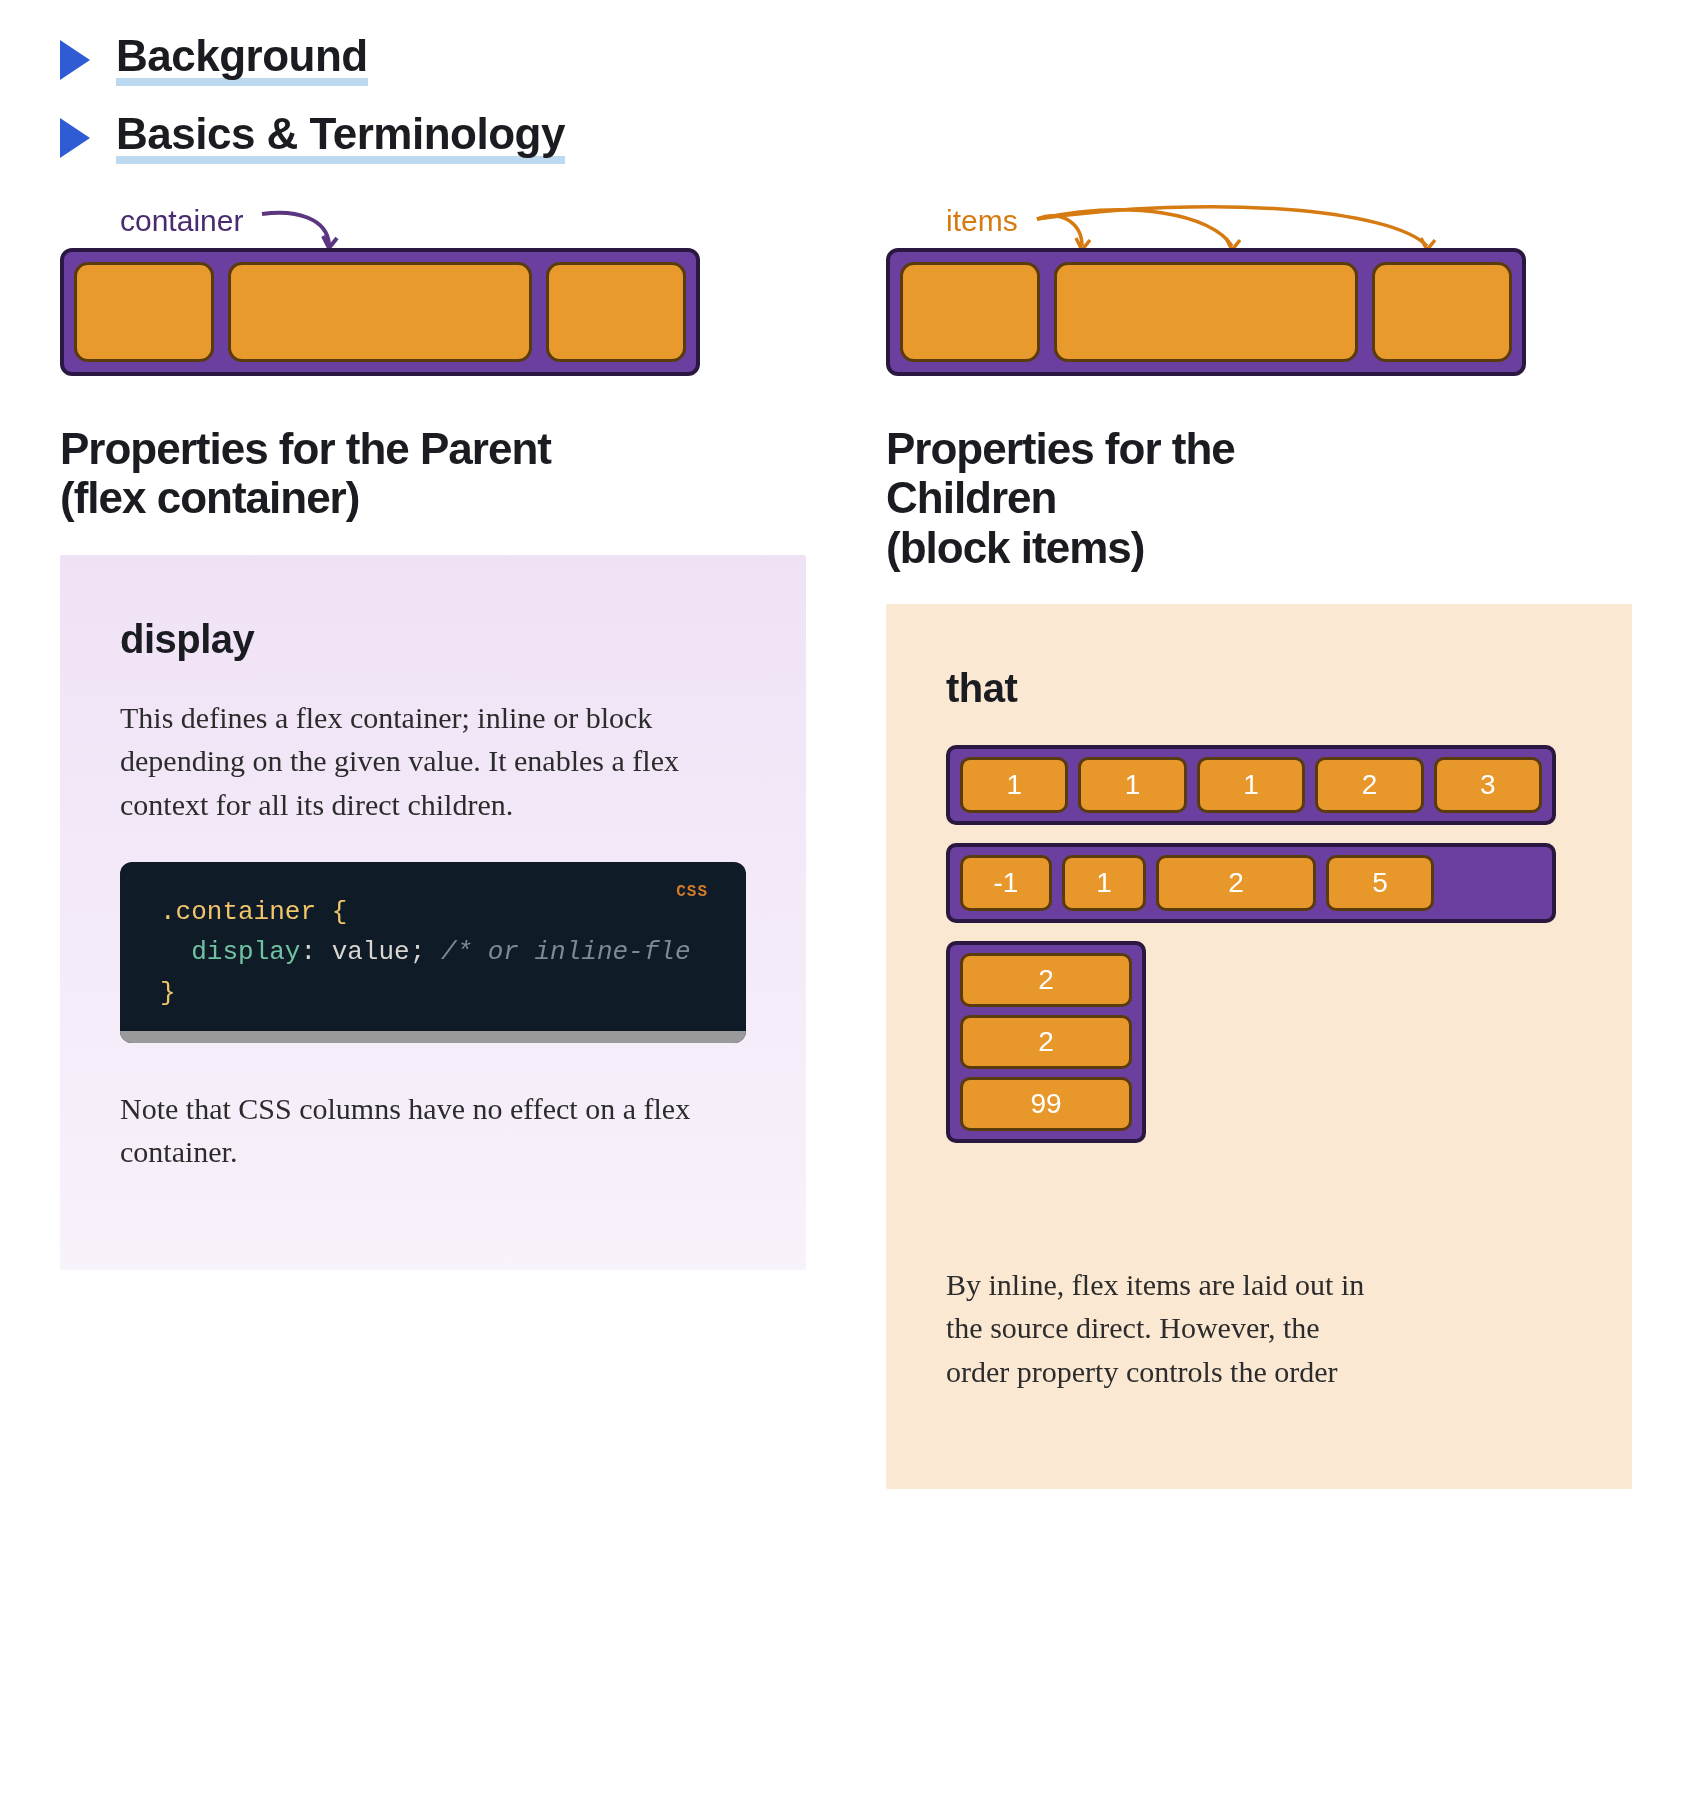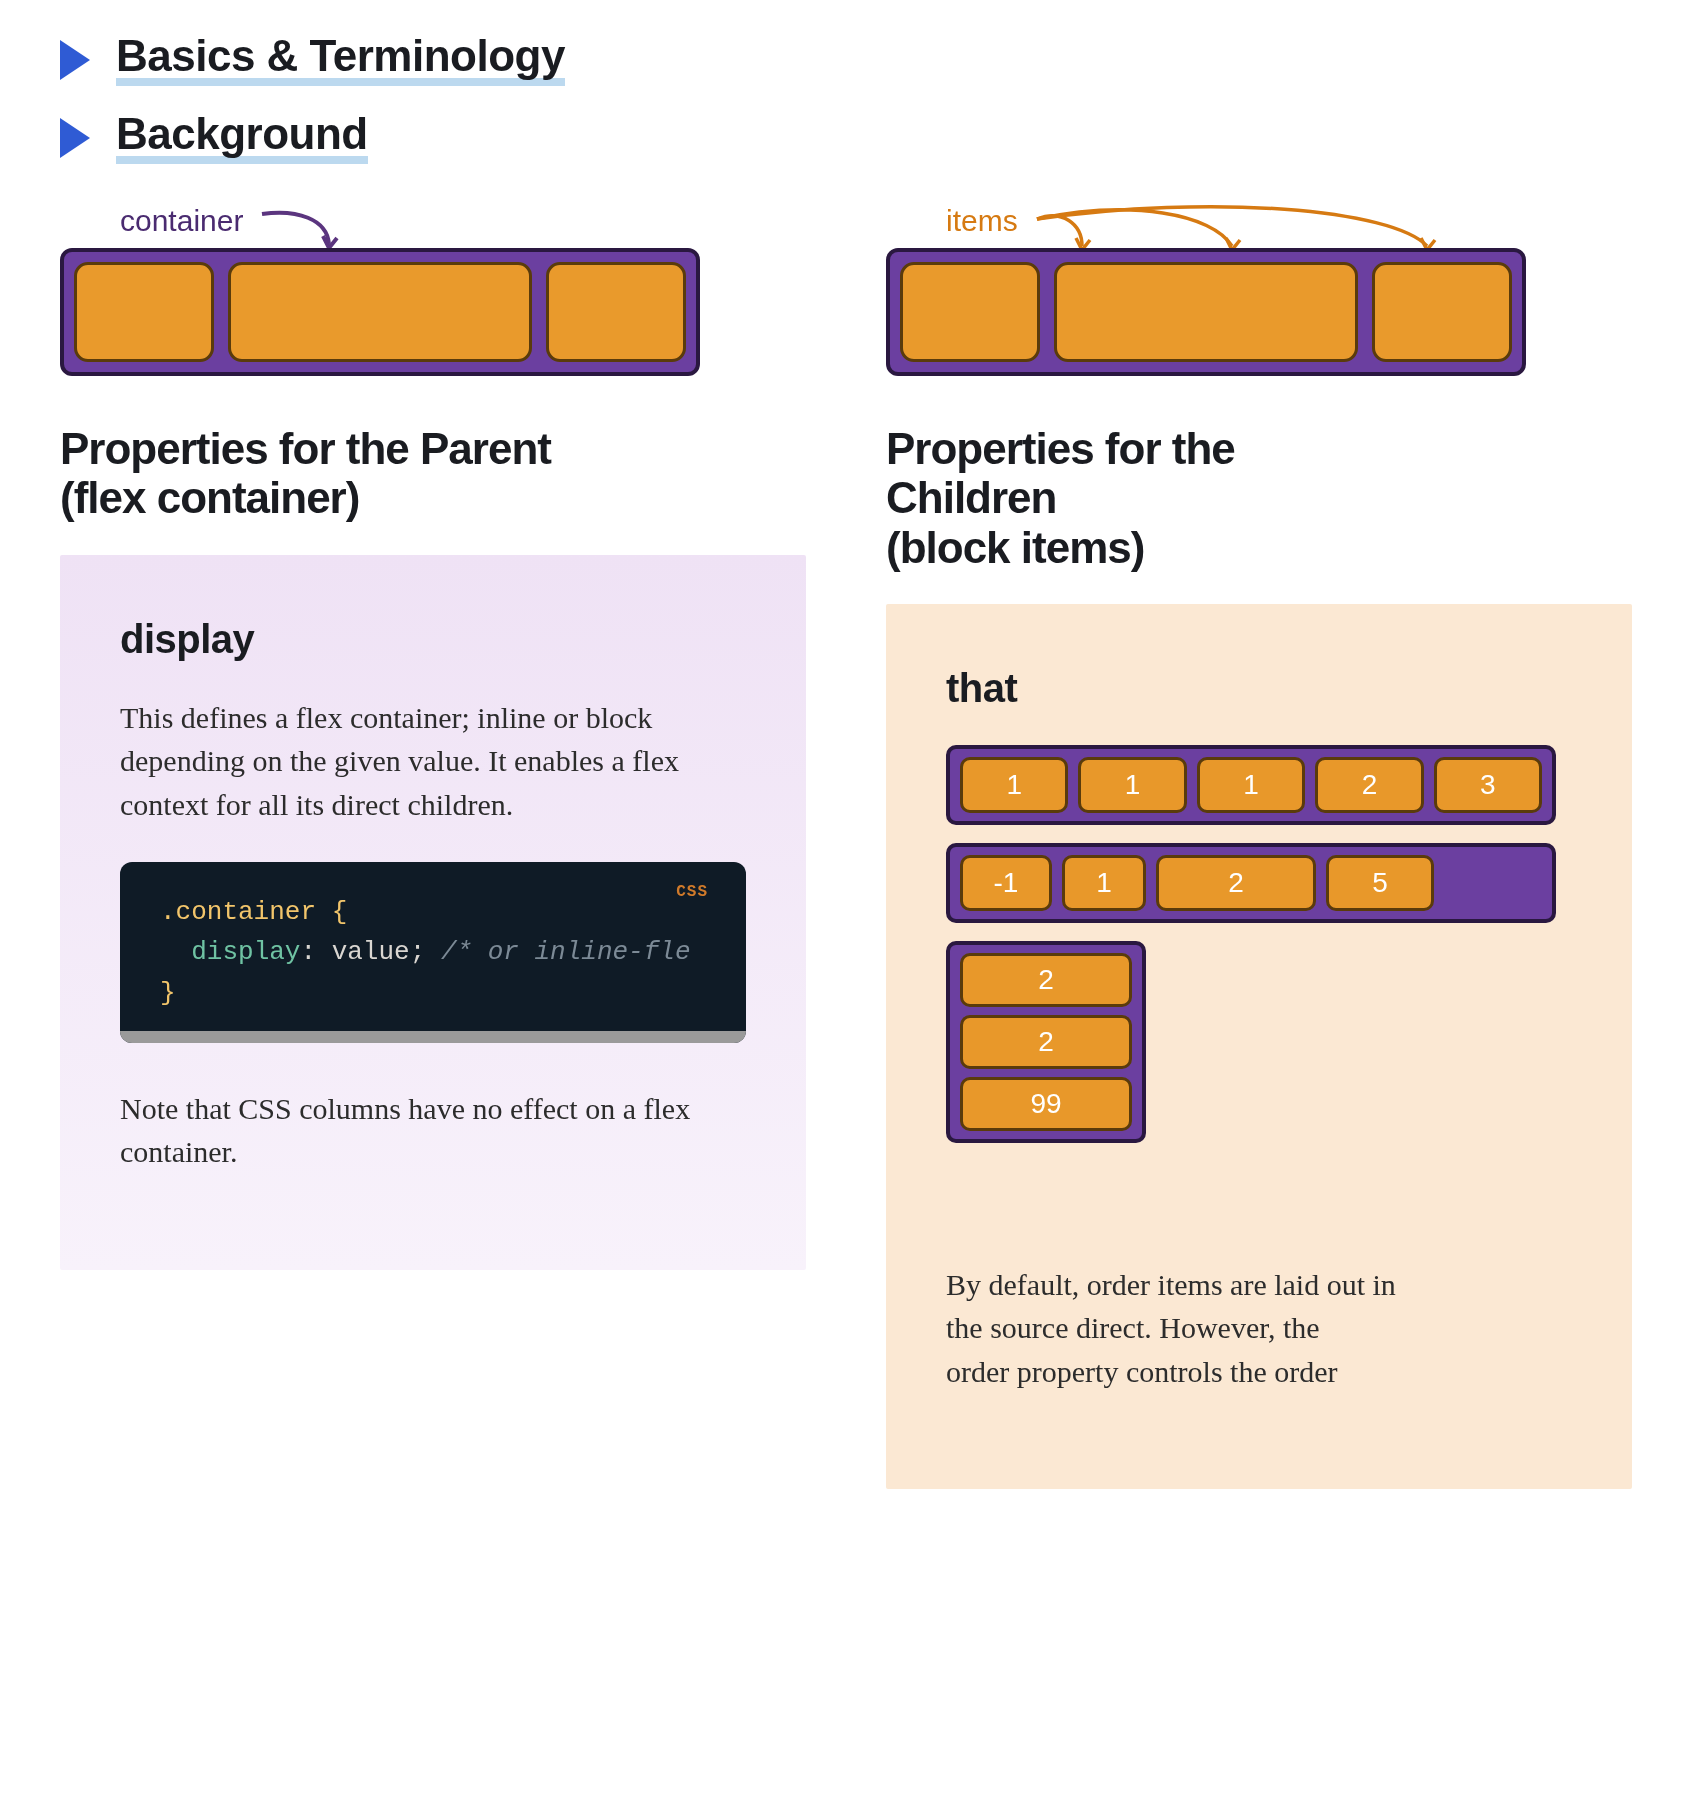--- a/index.html
+++ b/index.html
@@ -194,26 +194,26 @@
     font-size: 28px;
   }
 </style>
 </head>
 <body>
 
 <div class="wrap">
 
   <div class="accordion-row">
     <div class="tri"></div>
-    <span class="accordion-title">Basics &amp; Terminology</span>
+    <span class="accordion-title">Background</span>
   </div>
 
   <div class="accordion-row">
     <div class="tri"></div>
-    <span class="accordion-title">Background</span>
+    <span class="accordion-title">Basics &amp; Terminology</span>
   </div>
 
   <div class="cols">
 
     <div class="col">
 
       <div class="diag-label container">
         <span>container</span>
         <svg class="curve" width="90" height="50">
           <path d="M5 10 C 40 5, 70 15, 72 40" stroke="#5b357f" stroke-width="4" fill="none"></path>
@@ -288,21 +288,21 @@
             <div class="ob w4">5</div>
           </div>
           <div class="ordercol">
             <div class="ob">2</div>
             <div class="ob">2</div>
             <div class="ob">99</div>
           </div>
         </div>
 
         <p>
-          <span>By default, order items are laid out in</span><br>
+          <span>By inline, flex items are laid out in</span><br>
           <span>the source direct. However, the</span><br>
           <span> order  property controls the order</span>
         </p>
       </div>
     </div>
 
   </div>
 </div>
 
 </body></html>

